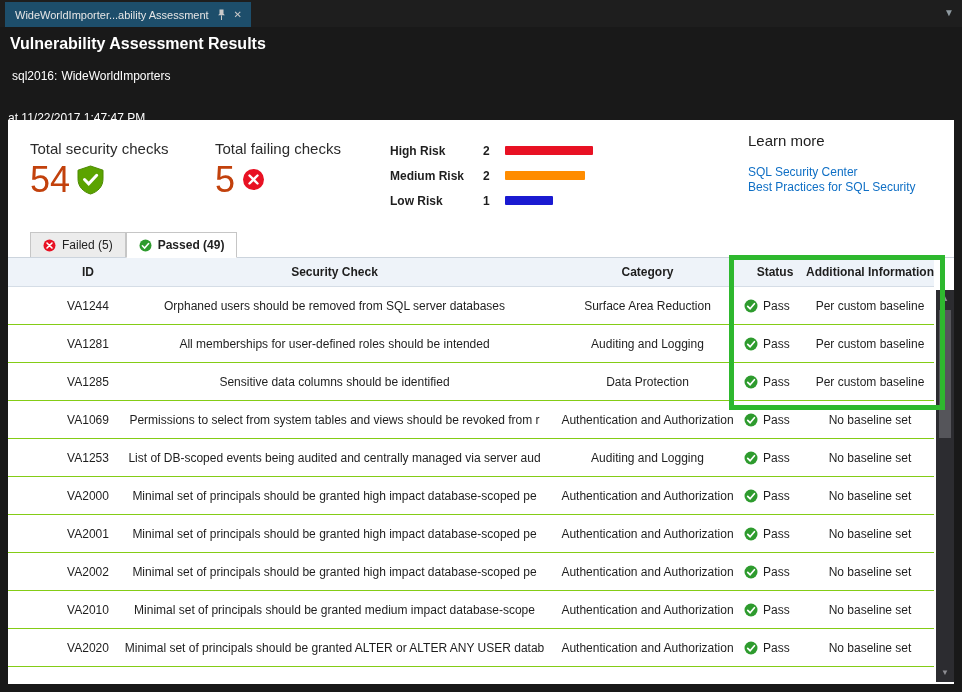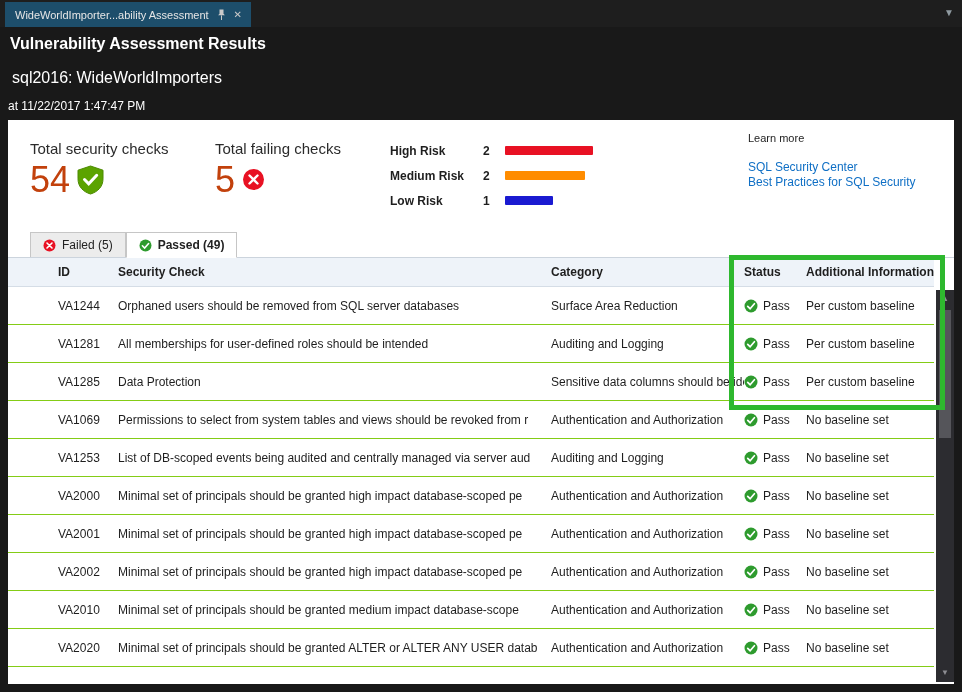--- a/index.html
+++ b/index.html
@@ -14,62 +14,62 @@
   .doc-tab {
     position:absolute; left:5px; top:2px; height:25px; background:#1d4e6b; color:#e6e6e6;
     display:flex; align-items:center; gap:8px; padding:0 9px 0 10px; font-size:11px;
   }
   .doc-tab .icon-btn { color:#c9c9c9; font-size:10px; line-height:1; cursor:default; }
   .strip-caret { position:absolute; right:8px; top:7px; color:#8f9aa0; font-size:10px; }
 
   
   .header { position:absolute; top:27px; left:0; right:0; height:93px; color:#ffffff; }
   .header h1 { margin:0; position:absolute; left:10px; top:8px; font-size:16px; font-weight:700; }
-  .server-line { position:absolute; left:12px; top:42px; font-size:16px; }
+  .server-line { position:absolute; left:12px; top:42px; font-size:12px; }
   .server-line span { margin-right:4px; }
-  .timestamp { position:absolute; left:8px; top:72px; font-size:12px; }
+  .timestamp { position:absolute; left:8px; top:84px; font-size:12px; }
 
   
   .panel { position:absolute; left:8px; right:8px; top:120px; bottom:8px; background:#ffffff; }
 
   .summary { position:relative; height:112px; }
   .stat { position:absolute; top:20px; }
   .stat-1 { left:22px; }
   .stat-2 { left:207px; }
   .stat-label { font-size:15px; color:#2b2b2b; }
   .stat-number-row { display:flex; align-items:center; gap:7px; margin-top:4px; }
   .stat-number { font-size:36px; line-height:1.05; font-weight:500; color:#c2410c; }
 
   .risk-legend { position:absolute; left:382px; top:18px; }
   .risk-row { display:flex; align-items:center; height:25px; }
   .risk-label { width:93px; font-size:12px; font-weight:700; }
   .risk-value { width:22px; font-size:12px; font-weight:700; }
   .risk-bar { height:9px; border-radius:1px; }
 
   .learn-more { position:absolute; left:740px; top:12px; }
-  .learn-more-title { font-size:11px; color:#1e1e1e; }
+  .learn-more-title { font-size:15px; color:#1e1e1e; }
   .learn-links { margin-top:16px; }
   .learn-links a { display:block; color:#0f6fc5; font-size:12px; line-height:15px; text-decoration:none; }
 
   
   .vtabs { position:relative; height:26px; padding-left:22px; display:flex; align-items:flex-end;
            border-bottom:1px solid #ccd4dd; }
   .vtab { display:flex; align-items:center; gap:6px; font-size:12px; padding:0 12px; height:25px;
           border:1px solid #c6c6c6; border-bottom:none; background:#ececec; color:#222; cursor:default; }
   .vtab.active { background:#ffffff; font-weight:700; margin-bottom:-1px; height:26px;
                  border-bottom:1px solid #ffffff; }
 
   
   .table { margin-right:20px; }
   .tgrid { display:grid; grid-template-columns:88px 433px 193px 62px 1fr; align-items:center;
            padding-left:22px; }
   .thead { height:29px; background:#eef3f9; border-bottom:1px solid #d5dde6;
            font-weight:700; font-size:12px; color:#1e1e1e; }
   .trow { height:38px; border-bottom:1px solid #84cc16; font-size:12px; background:#fff; }
-  .cell { overflow:hidden; white-space:nowrap; padding-right:0; }
+  .cell { overflow:hidden; white-space:nowrap; padding-right:0;text-align:center; }
   .cell-id { padding-left:28px; }
   .cell-status { display:flex; align-items:center; gap:5px; }
 
   
   .scrollbar { position:absolute; right:8px; top:290px; bottom:10px; width:18px; background:#2c2c30; z-index:5; }
   .sb-arrow { position:absolute; left:0; right:0; text-align:center; color:#8d8d92; font-size:8px; line-height:14px; }
   .sb-up { top:2px; } .sb-down { bottom:2px; }
   .sb-thumb { position:absolute; left:3px; right:3px; top:20px; height:128px; background:#55555a; }
 
   
@@ -214,22 +214,22 @@
                 <circle cx="7" cy="7" r="6.5" fill="#2e9b2e"></circle>
                 <path d="M3.7 7.3l2.4 2.4 4.3-5" stroke="#fff" stroke-width="1.7" fill="none" stroke-linecap="round"></path>
               </svg>
       </span>
       <span>Pass</span>
     </div>
     <div class="cell">Per custom baseline</div>
   </div>
         <div class="tgrid trow">
     <div class="cell cell-id">VA1285</div>
+    <div class="cell">Sensitive data columns should be identified</div>
     <div class="cell">Data Protection</div>
-    <div class="cell">Sensitive data columns should be identified</div>
     <div class="cell cell-status">
       <span>
         <svg width="14" height="14" viewBox="0 0 14 14">
                 <circle cx="7" cy="7" r="6.5" fill="#2e9b2e"></circle>
                 <path d="M3.7 7.3l2.4 2.4 4.3-5" stroke="#fff" stroke-width="1.7" fill="none" stroke-linecap="round"></path>
               </svg>
       </span>
       <span>Pass</span>
     </div>
     <div class="cell">Per custom baseline</div>

